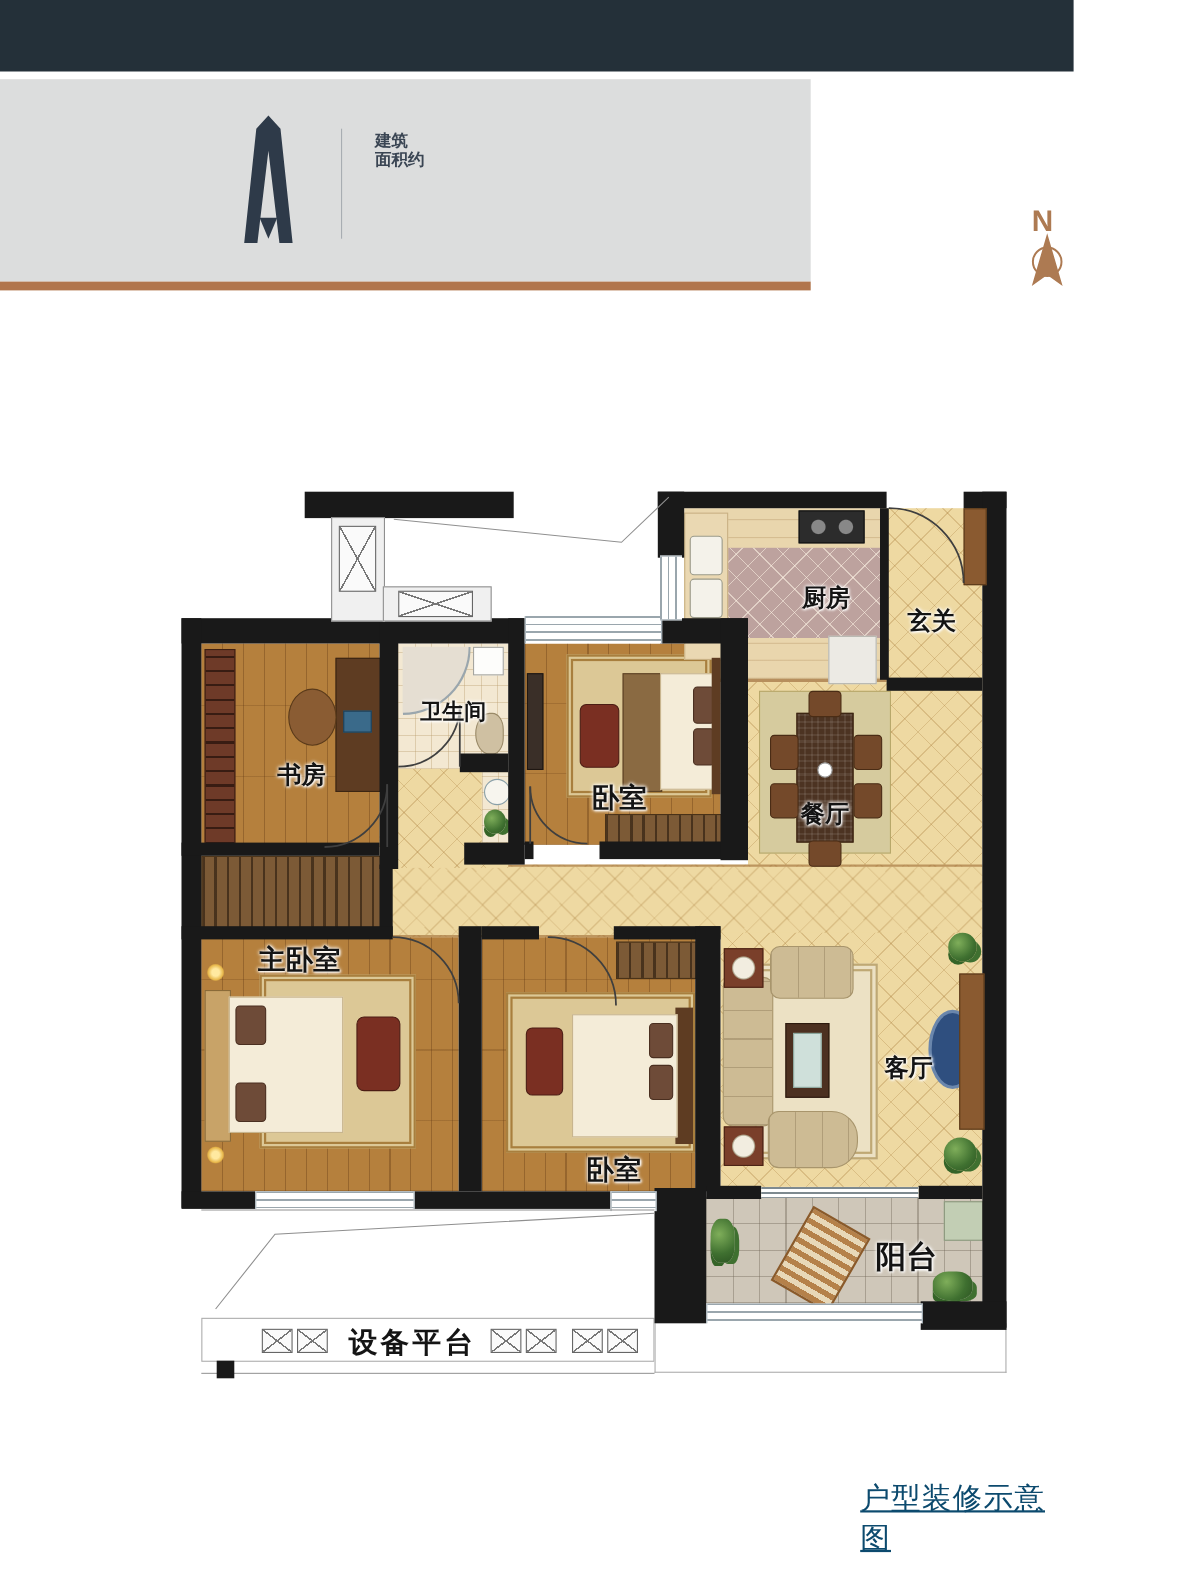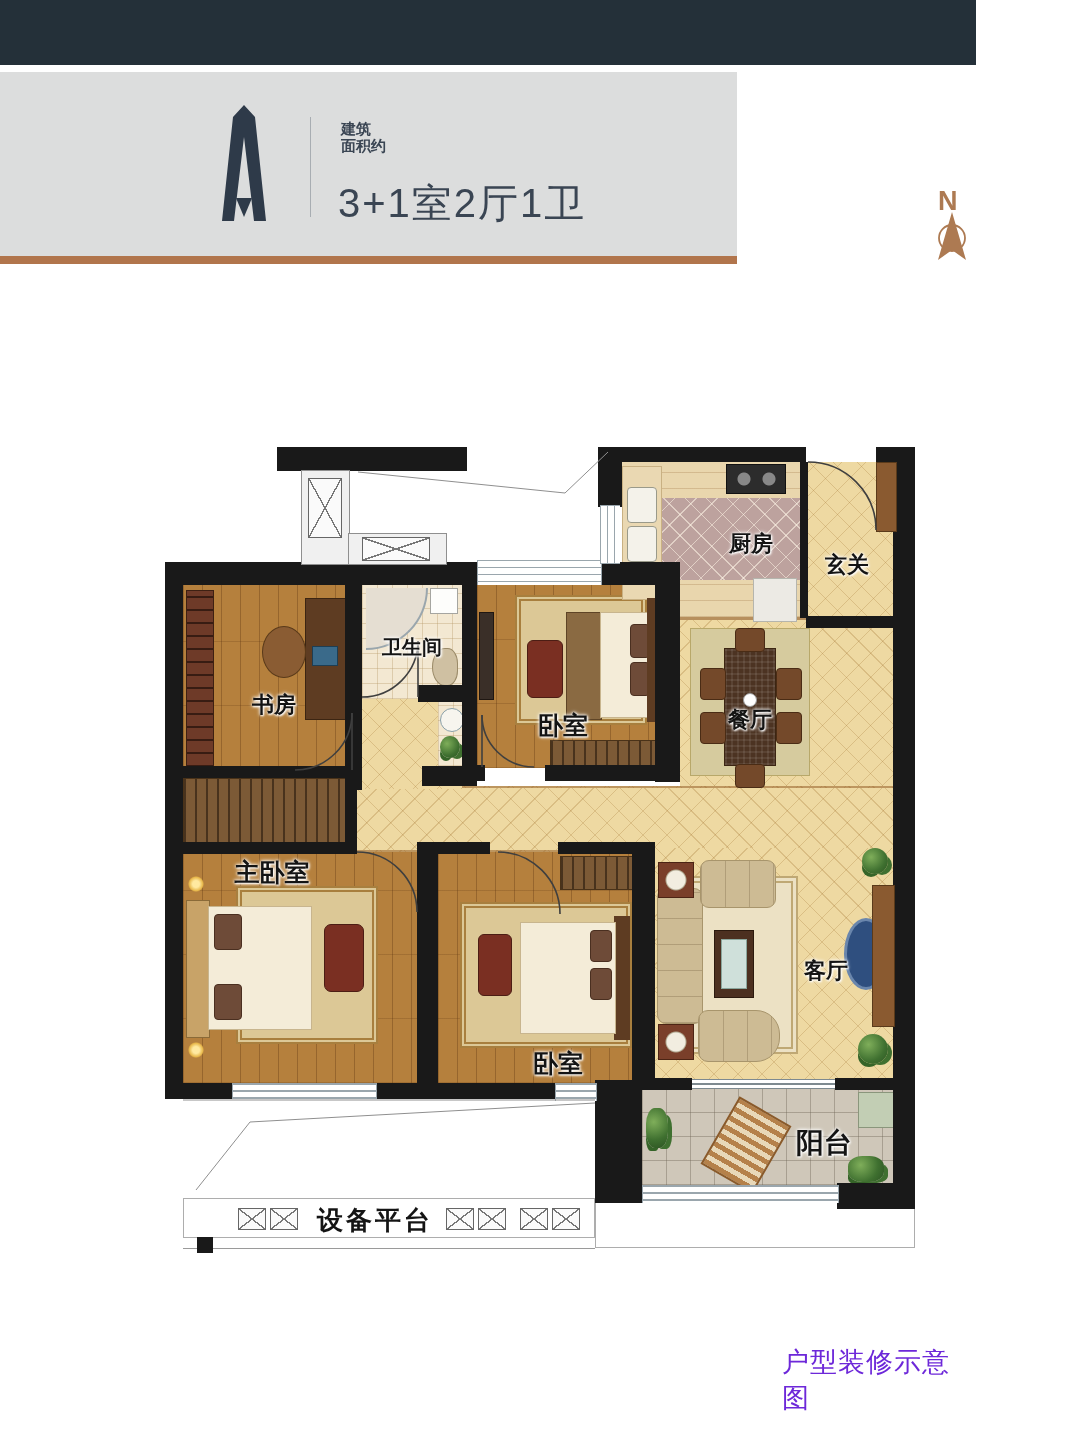--- a/index.html
+++ b/index.html
@@ -48,21 +48,21 @@
         background:radial-gradient(circle,#ffe9a0 0 30%,#e8b84b 60%,rgba(232,184,75,0) 72%);}
   .plant{position:absolute;z-index:9;border-radius:50%;
         background:radial-gradient(circle at 35% 35%,#7fae5a,#3f7030 60%,#2c5422);
         box-shadow:7px 4px 0 -3px #3f7030,-4px 7px 0 -4px #356428;}
   .sill{position:absolute;z-index:3;background:#fff;border:1px solid #adadad;box-sizing:border-box;}
   #overlay-lines{position:absolute;left:0;top:0;z-index:30;pointer-events:none;}
   .hdr-small{position:absolute;font-size:15px;line-height:17px;font-weight:700;color:#3a4553;}
   .hdr-value{position:absolute;display:flex;align-items:flex-end;color:#2f3b4a;}
   .hdr-spec{position:absolute;font-size:40px;font-weight:400;letter-spacing:2px;color:#3a4553;}
   .caption{position:absolute;font-family:"Liberation Serif","DejaVu Serif",serif;
-           font-size:27px;letter-spacing:1px;color:#6d28d9;z-index:40;}
+           font-size:27px;letter-spacing:1px;color:#0c4a6e;z-index:40;text-decoration:underline;}
 </style>
 </head>
 <body>
 
 <div id="stage">
 
   <div class="abs" style="left:0;top:0;width:1080px;height:65px;background:#243039;"></div>
 
   <div class="abs" style="left:0;top:72px;width:737px;height:184px;background:#dcdddd;"></div>
   <div class="abs" style="left:0;top:256px;width:737px;height:8px;background:#b1754c;"></div>
@@ -70,21 +70,20 @@
   <svg class="abs" style="left:218px;top:103px;z-index:5;" width="52" height="122" viewBox="0 0 52 122">
     <path d="M26 2 L37 14 L48 118 L36 118 L26 34 L16 118 L4 118 L15 14 Z" fill="#2e3a49"></path>
     <path d="M18 95 L34 95 L26 114 Z" fill="#2e3a49"></path>
   </svg>
   <div class="abs" style="left:310px;top:117px;width:1px;height:100px;background:#a8adb2;"></div>
 
   <div class="hdr-small" style="left:341px;top:120px;">
     <div>建筑</div>
     <div>面积约</div>
   </div>
-  <div class="hdr-spec" style="left:338px;top:176px;">3+1室2厅1卫</div>
 
   <div class="abs" style="left:938px;top:186px;font-size:27px;font-weight:700;color:#ad7a52;z-index:5;">N</div>
   <svg class="abs" style="left:926px;top:210px;z-index:5;" width="52" height="56" viewBox="0 0 52 56">
     <circle cx="26" cy="28" r="13" fill="none" stroke="#ad7a52" stroke-width="1.8"></circle>
     <path d="M26 2 L12 50 L26 40 L40 50 Z" fill="#ad7a52"></path>
   </svg>
 
   <div class="tan" style="left:806px;top:462px;width:87px;height:166px;"></div>
   <div class="tan" style="left:680px;top:618px;width:213px;height:230px;"></div>
   <div class="tan" style="left:345px;top:786px;width:548px;height:66px;border-top:2px solid rgba(150,95,40,.55);border-bottom:2px solid rgba(150,95,40,.55);box-sizing:border-box;"></div>
@@ -257,21 +256,21 @@
     </g>
     <g stroke="#8f8f8f" stroke-width="1" fill="none">
       <polyline points="358,472 565,493 608,452"></polyline>
       <line x1="183" y1="1100" x2="595" y2="1100"></line>
       <polyline points="595,1103 250,1122 196,1190"></polyline>
     </g>
   </svg>
 
   <div class="label" style="left:751px;top:544px;font-size:22px;">厨房</div>
   <div class="label" style="left:847px;top:565px;font-size:22px;text-align:center;">玄关</div>
-  <div class="label" style="left:750px;top:720px;font-size:22px;">餐厅</div>
+  <div class="label" style="left:750px;top:740px;font-size:22px;">餐厅</div>
   <div class="label" style="left:412px;top:647px;font-size:20px;">卫生间</div>
   <div class="label" style="left:563px;top:725px;">卧室</div>
   <div class="label" style="left:274px;top:705px;font-size:22px;">书房</div>
   <div class="label" style="left:272px;top:872px;">主卧室</div>
   <div class="label" style="left:558px;top:1063px;">卧室</div>
   <div class="label" style="left:826px;top:971px;font-size:22px;">客厅</div>
   <div class="label" style="left:824px;top:1143px;font-size:28px;">阳台</div>
 
   <div class="caption" style="left:782px;top:1344px;">户型装修示意图</div>
 

